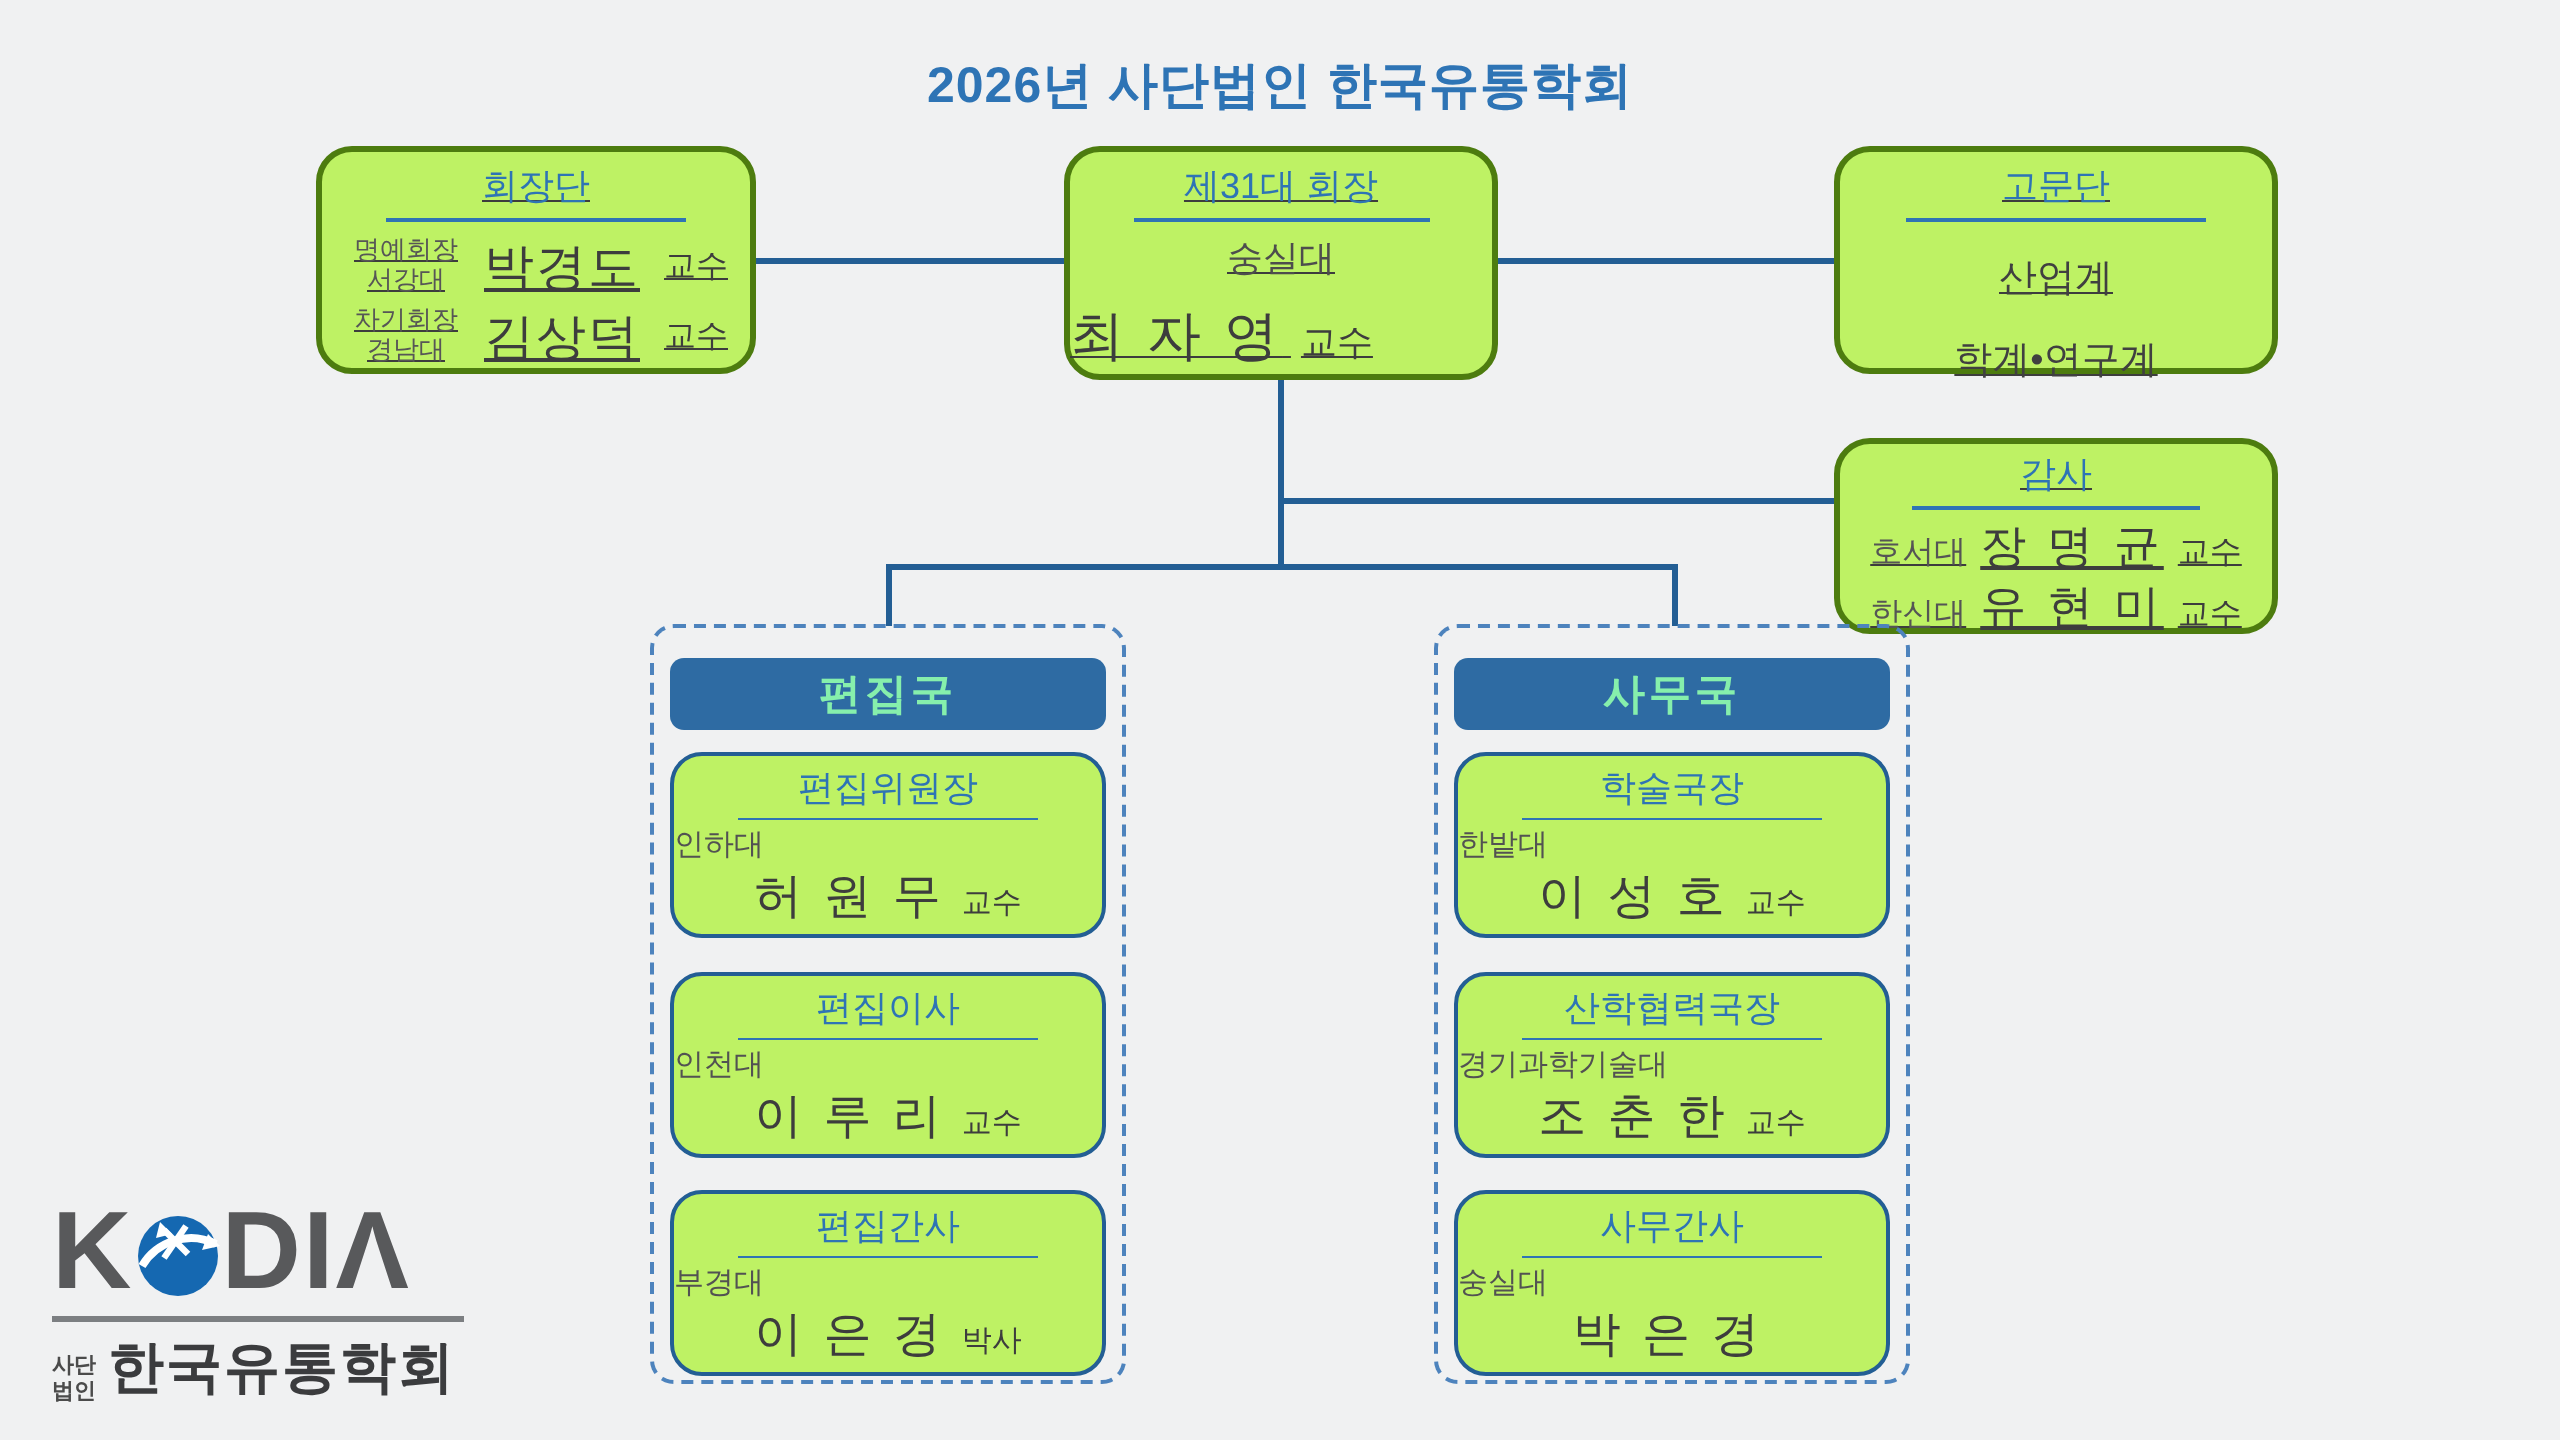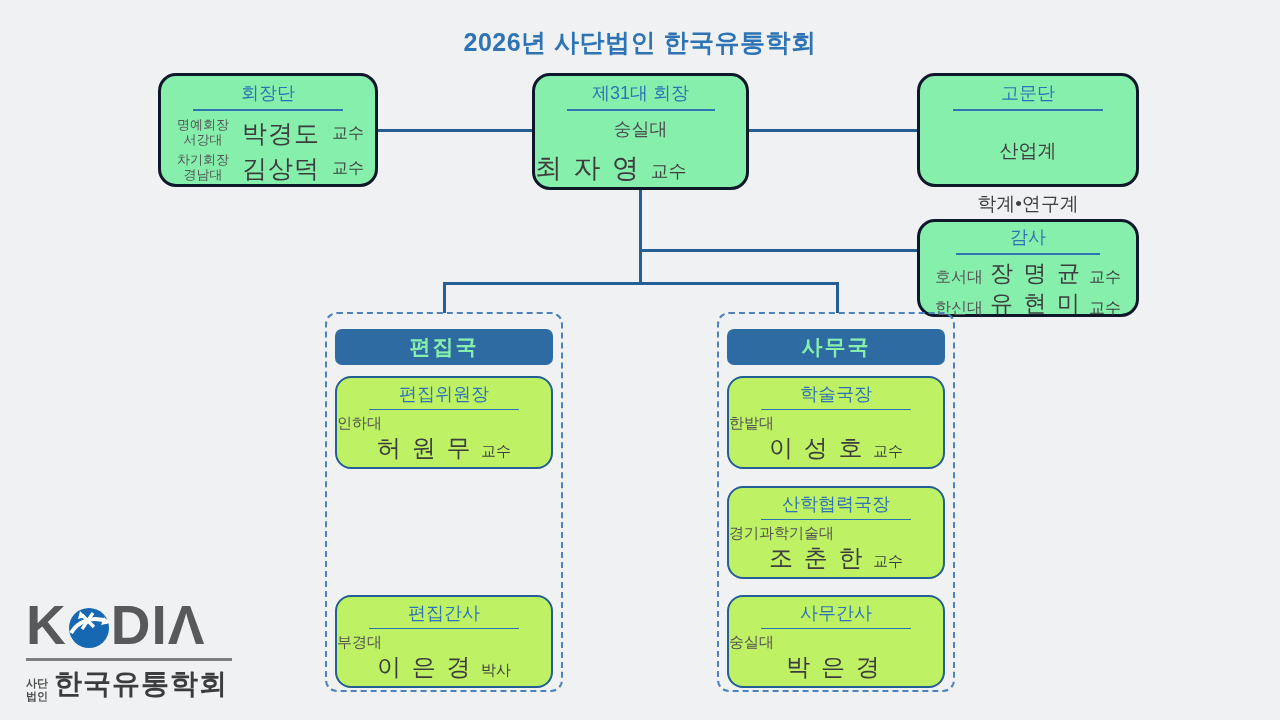--- a/index.html
+++ b/index.html
@@ -14,23 +14,24 @@
 
   
   .page-title{
     position:absolute;left:0;top:26px;width:1280px;
     text-align:center;font-size:25px;font-weight:600;color:#2e74b5;
     letter-spacing:0.5px;
   }
 
   
   .box{
-    position:absolute;background:#86efac;
-    border:3px solid #0f172a;border-radius:18px;
+    position:absolute;background:#bef264;
+    border:3px solid #4d7c0f;border-radius:18px;
     box-sizing:border-box;
+    text-decoration:underline;
   }
   .btitle{
     text-align:center;font-size:18px;color:#2e74b5;
     padding-top:7px;line-height:1.2;font-weight:500;
   }
   .underline{height:2px;background:#2e74b5;margin:4px auto 6px;}
 
   
   .lead-row{
     display:flex;align-items:center;justify-content:center;
@@ -42,21 +43,21 @@
   .big-name{font-size:25px;color:#3d3d3d;letter-spacing:1px;}
   .suffix{font-size:16px;color:#3d3d3d;margin-left:4px;}
 
   
   .pres-org{text-align:center;font-size:18px;color:#4d4d4d;margin-top:6px;}
   .pres-name-row{text-align:left;margin-top:9px;}
   .pres-name{font-size:27px;color:#3d3d3d;letter-spacing:2px;}
   .pres-suffix{font-size:18px;color:#3d3d3d;margin-left:5px;}
 
   
-  .adv-line{text-align:center;font-size:19px;color:#404040;margin-top:27px;}
+  .adv-line{text-align:center;font-size:19px;color:#404040;margin-top:15px;}
 
   
   .aud-row{
     display:flex;align-items:flex-end;justify-content:center;
     gap:7px;margin-top:2px;line-height:1.25;
   }
   .aud-org{font-size:16px;color:#555555;}
   .aud-name{font-size:23px;color:#3d3d3d;letter-spacing:2px;}
   .aud-suffix{font-size:16px;color:#3d3d3d;}
 
@@ -177,20 +178,29 @@
     <div class="gbox" style="top:62px;">
       <div class="btitle">편집위원장</div>
       <div class="underline"></div>
       <div class="g-org">인하대</div>
       <div class="g-name-row">
         <span class="g-name">허 원 무</span>
         <span class="g-suffix">교수</span>
       </div>
     </div>
 
+    <div class="gbox" style="top:172px;">
+      <div class="btitle">편집이사</div>
+      <div class="underline"></div>
+      <div class="g-org">인천대</div>
+      <div class="g-name-row">
+        <span class="g-name">이 루 리</span>
+        <span class="g-suffix">교수</span>
+      </div>
+    </div>
 
     <div class="gbox" style="top:281px;">
       <div class="btitle">편집간사</div>
       <div class="underline"></div>
       <div class="g-org">부경대</div>
       <div class="g-name-row">
         <span class="g-name">이 은 경</span>
         <span class="g-suffix">박사</span>
       </div>
     </div>

